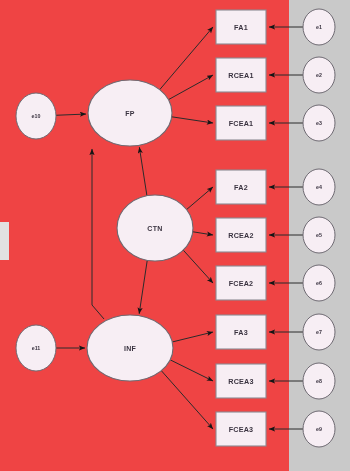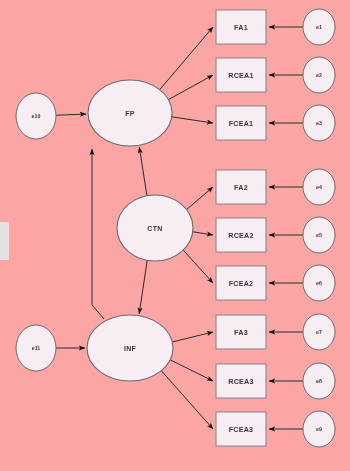--- a/index.html
+++ b/index.html
@@ -5,22 +5,22 @@
 <style>
   html,body{margin:0;padding:0;}
   body{
     width:350px;height:471px;
     background:#c9c9c9;
     font-family:"Liberation Sans",sans-serif;
     overflow:hidden;
   }
   #diagram{
     position:relative;
-    width:350px;height:471px;
-    background:#fca5a5;
+    width:289px;height:471px;
+    background:#ef4444;
     text-decoration:underline;
   }
   #svg-canvas{
     position:absolute;top:0;left:0;
     width:350px;height:471px;
     display:block;
   }
   .node-label{
     font-family:"Liberation Sans",sans-serif;
     fill:#3a3340;

